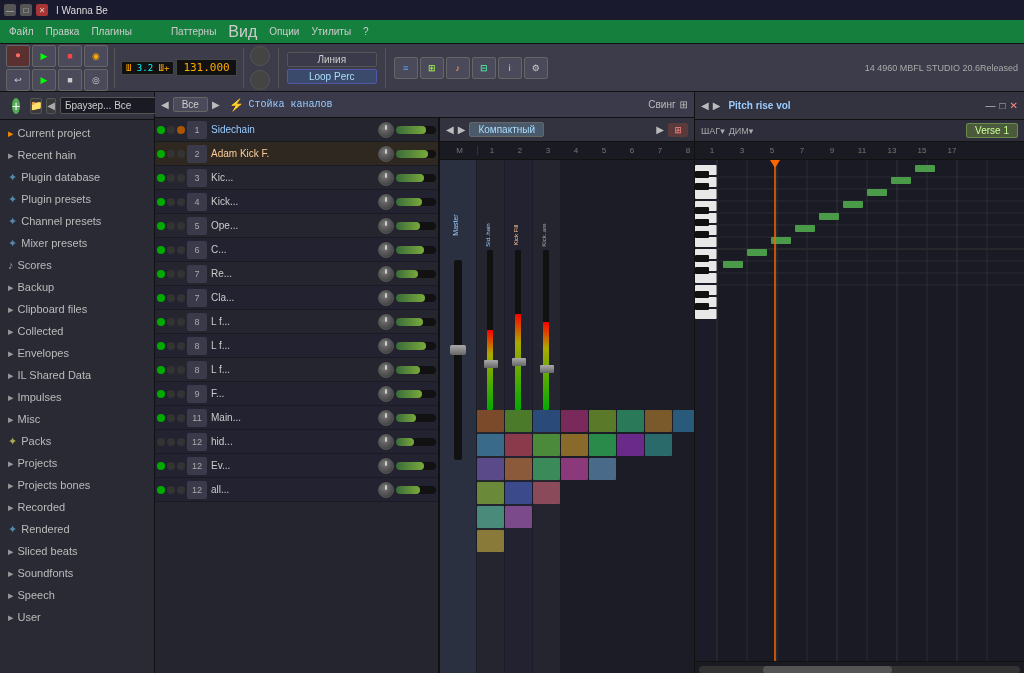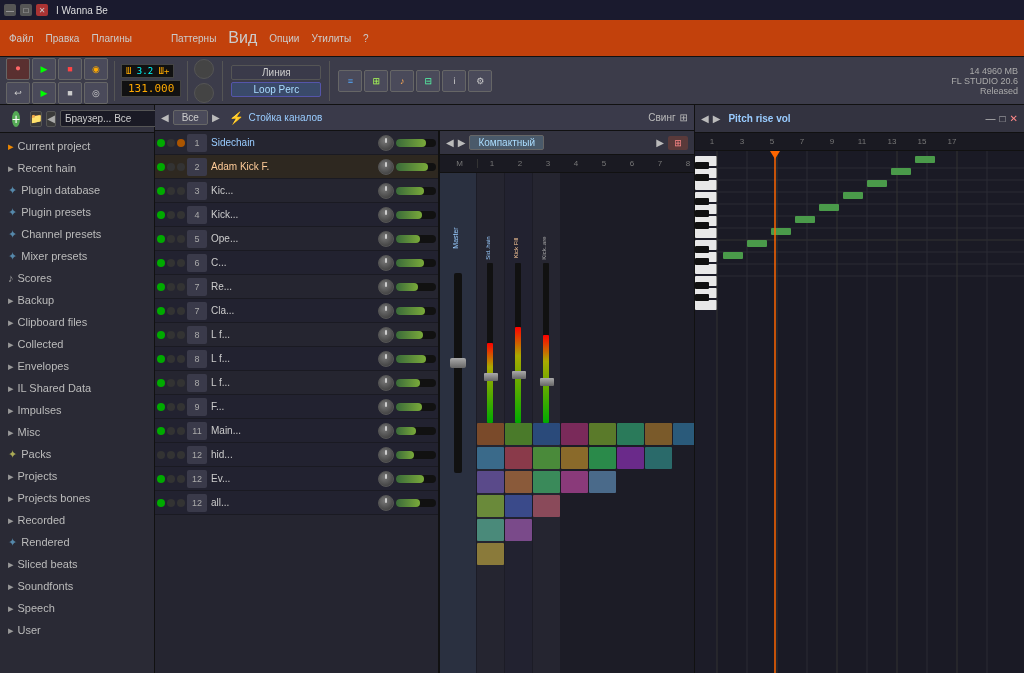--- a/index.html
+++ b/index.html
@@ -229,21 +229,21 @@
 </head>
 <body>
 
 <div id="title-bar">
   <div class="title-btn">—</div>
   <div class="title-btn">□</div>
   <div class="title-btn" style="background:#a33;">✕</div>
   <span class="title-text">I Wanna Be</span>
 </div>
 
-<div style="height:37px; background:#c2410c; display:flex; align-items:center; padding:0 4px; gap:2px; border-bottom:1px solid #111;text-align:center;">
+<div style="height:24px; background:#15803d; display:flex; align-items:center; padding:0 4px; gap:2px; border-bottom:1px solid #111;text-align:center;">
   <span style="font-size:10px; color:#ccc; padding:1px 5px; cursor:pointer;">Файл</span>
   <span style="font-size:10px; color:#ccc; padding:1px 5px; cursor:pointer;">Правка</span>
   <span style="font-size:10px; color:#ccc; padding:1px 5px; cursor:pointer;">Плагины</span>
   <span style="font-size:10px; color:#ccc; padding:1px 5px; cursor:pointer;margin-left:27px;">Паттерны</span>
   <span style="font-size:16px; color:#ccc; padding:1px 5px; cursor:pointer;">Вид</span>
   <span style="font-size:10px; color:#ccc; padding:1px 5px; cursor:pointer;">Опции</span>
   <span style="font-size:10px; color:#ccc; padding:1px 5px; cursor:pointer;">Утилиты</span>
   <span style="font-size:10px; color:#ccc; padding:1px 5px; cursor:pointer;">?</span>
 </div>
 
@@ -259,21 +259,21 @@
     <div style="display:flex; gap:2px;">
       <div class="tb-btn">↩</div>
       <div class="tb-btn" style="color:#0f0;">▶</div>
       <div class="tb-btn">■</div>
       <div class="tb-btn">◎</div>
     </div>
   </div>
 
   <div style="width:1px; height:40px; background:#555; margin:0 2px;"></div>
 
-  <div style="display:flex; flex-direction:column; gap:2px;">
+  <div style="display:flex; flex-direction:row; gap:2px;">
     <div style="display:flex; gap:4px; align-items:center;">
       <div style="background:#111; border:1px solid #444; padding:1px 4px; font-size:9px; color:#fa0; font-family:monospace;">
         <span>Ш</span>
         <span style="color:#0ff;">3.2</span>
         <span>Ш+</span>
       </div>
     </div>
     <div style="background:#111; border:1px solid #444; padding:1px 6px; font-size:11px; color:#fa0; font-family:monospace;">131.000</div>
   </div>
 
@@ -296,21 +296,21 @@
 
   <div style="display:flex; gap:2px; flex-wrap:wrap; max-width:200px;">
     <div class="tb-btn" style="color:#5af;">≡</div>
     <div class="tb-btn" style="color:#af5;">⊞</div>
     <div class="tb-btn" style="color:#fa5;">♪</div>
     <div class="tb-btn" style="color:#5fa;">⊟</div>
     <div class="tb-btn">ℹ</div>
     <div class="tb-btn">⚙</div>
   </div>
 
-  <div style="margin-left:auto; display:flex; flex-direction:column; align-items:flex-end; font-size:9px; color:#aaa;">
+  <div style="margin-left:auto; display:flex; flex-direction:row; align-items:flex-end; font-size:9px; color:#aaa;">
     <span><span>14</span> <span>4960 MB</span></span>
     <span>FL STUDIO 20.6</span>
     <span>Released</span>
   </div>
 </div>
 
 <div id="app-content" style="height:calc(673px - 20px - 20px - 48px); display:flex; overflow:hidden;">
 
   <div id="left-panel">
     <div id="sidebar-header">
@@ -417,21 +417,21 @@
     </div>
   </div>
 
   <div id="center-panel">
 
     <div style="height:26px; background:#3a3a4a; display:flex; align-items:center; padding:0 6px; gap:4px; border-bottom:1px solid #111;">
       <span style="font-size:10px; color:#bbb;">◀</span>
       <span style="background:#4a4a5a; border:1px solid #666; padding:1px 8px; border-radius:2px; font-size:10px; color:#ccc; cursor:pointer;">Все</span>
       <span style="font-size:10px; color:#bbb;">▶</span>
       <span style="font-size:12px; color:#9cf; margin-left:6px;">⚡</span>
-      <span style="font-size:10px; color:#9cf;">Стойка каналов</span>
+      <span style="font-size:10px; color:#9cf;font-family:Liberation Mono, monospace;">Стойка каналов</span>
       <span style="margin-left:auto; font-size:10px; color:#bbb;">Свинг</span>
       <span style="font-size:10px; color:#bbb; cursor:pointer;">⊞</span>
     </div>
 
     <div style="flex:1; display:flex; overflow:hidden;">
 
       <div style="width:285px; flex-shrink:0; overflow-y:auto; background:#252530; border-right:2px solid #111;">
 
         <div class="ch-rack-row" data-color="sidechain">
           <div class="ch-rack-led"></div>
@@ -726,20 +726,25 @@
 
     <div class="piano-roll-header">
       <span style="font-size:10px; color:#bbb;">◀</span>
       <span style="font-size:10px; color:#bbb;">▶</span>
       <span style="font-size:10px; color:#9cf; font-weight:bold; margin-left:4px;">Pitch rise vol</span>
       <span style="margin-left:auto; font-size:10px; color:#bbb; cursor:pointer;">—</span>
       <span style="font-size:10px; color:#bbb; cursor:pointer;">□</span>
       <span style="font-size:10px; color:#f88; cursor:pointer;">✕</span>
     </div>
 
+    <div style="height:22px; background:#2d2d3c; display:flex; align-items:center; padding:0 6px; border-bottom:1px solid #111; gap:4px;">
+      <span style="font-size:9px; color:#aaa;">ШАГ▾</span>
+      <span style="font-size:9px; color:#aaa;">ДИМ▾</span>
+      <span style="background:#4a5a3a; border:1px solid #6a8a4a; padding:1px 8px; font-size:10px; color:#cf9; border-radius:2px; margin-left:auto; cursor:pointer;">Verse 1</span>
+    </div>
 
     <div style="height:18px; background:#1a1a22; display:flex; align-items:center; border-bottom:1px solid #111; overflow:hidden;">
       <div style="display:flex; padding-left:2px;">
         <span style="width:30px; text-align:center; font-size:8px; color:#777; flex-shrink:0;">1</span>
         <span style="width:30px; text-align:center; font-size:8px; color:#777; flex-shrink:0;">3</span>
         <span style="width:30px; text-align:center; font-size:8px; color:#777; flex-shrink:0;">5</span>
         <span style="width:30px; text-align:center; font-size:8px; color:#777; flex-shrink:0;">7</span>
         <span style="width:30px; text-align:center; font-size:8px; color:#777; flex-shrink:0;">9</span>
         <span style="width:30px; text-align:center; font-size:8px; color:#777; flex-shrink:0;">11</span>
         <span style="width:30px; text-align:center; font-size:8px; color:#777; flex-shrink:0;">13</span>

